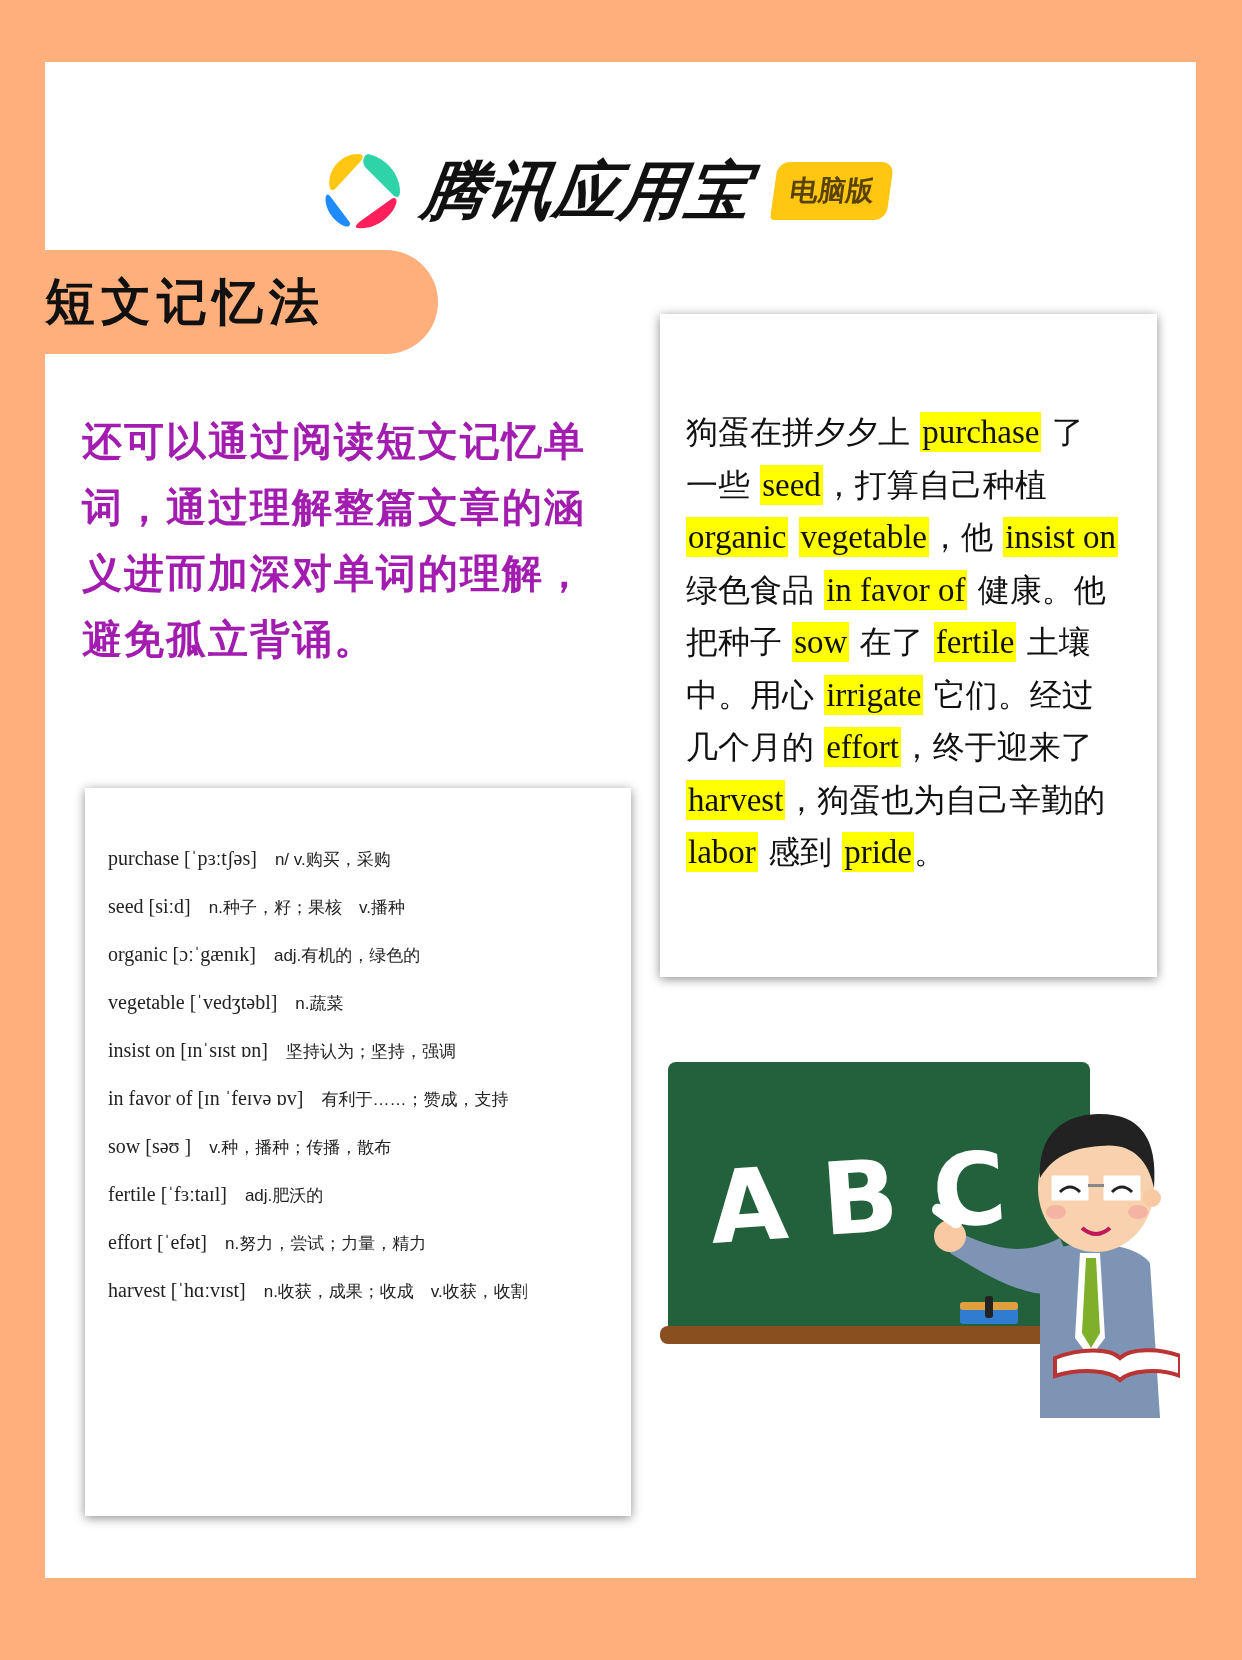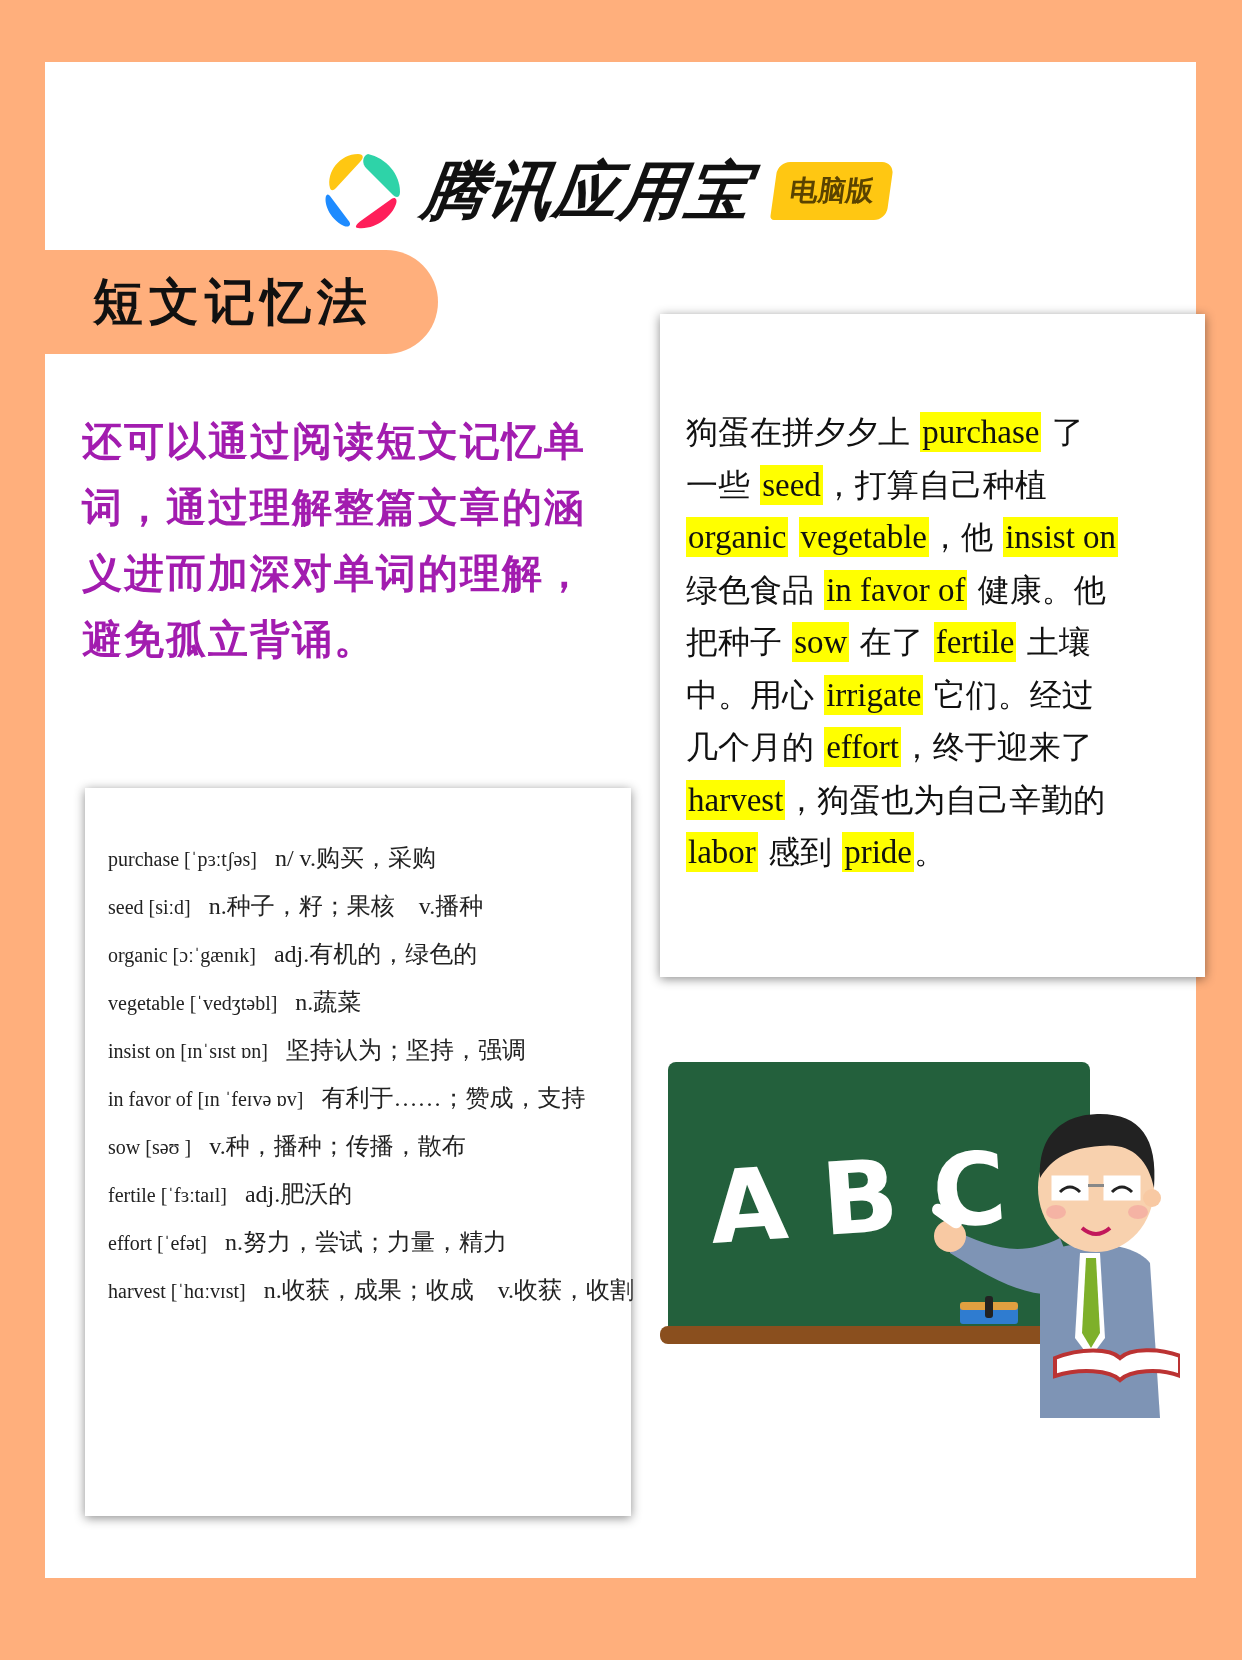--- a/index.html
+++ b/index.html
@@ -28,33 +28,33 @@
     font-size: 28px; padding: 10px 16px; border-radius: 12px 12px 12px 4px;
     transform: skewX(-8deg); font-weight: bold;
   }
   
   .section-tab {
     position: absolute; left: 45px; top: 250px; width: 393px; height: 104px;
     background: #FFAF7C; border-radius: 0 52px 52px 0;
     display: flex; align-items: center;
   }
   .section-tab span {
-    margin-left: 48px; font-size: 50px; font-weight: bold; color: #111; letter-spacing: 6px;
+    font-size: 50px; font-weight: bold; color: #111; letter-spacing: 6px;
     font-family: "DejaVu Sans", sans-serif;
   }
   
   .intro {
     position: absolute; left: 82px; top: 408px; width: 520px;
     font-family: "DejaVu Serif", serif; font-weight: bold;
     font-size: 40px; line-height: 66px; color: #a21caf; letter-spacing: 2px;
   }
   
   .story {
     position: absolute; left: 660px; top: 314px; width: 497px; height: 663px;
-    background: #fff; box-shadow: 0 2px 10px rgba(0,0,0,0.45); padding-left: 48px;
+    background: #fff; box-shadow: 0 2px 10px rgba(0,0,0,0.45);
   }
   .story-text {
     position: absolute; left: 26px; top: 92px; width: 460px;
     font-size: 32px; line-height: 52.5px; color: #111;
     font-family: "DejaVu Sans", sans-serif;
   }
   .story-text .hl {
     background: #FFFF00; font-family: "Liberation Serif", serif; font-size: 33px;
     padding: 2px 2px;
   }
@@ -63,21 +63,21 @@
     position: absolute; left: 85px; top: 788px; width: 546px; height: 728px;
     background: #fff; box-shadow: 0 2px 10px rgba(0,0,0,0.45);
   }
   .vocab-list { position: absolute; left: 23px; top: 46px; margin: 0; padding: 0; list-style: none; }
   .vocab-list li {
     height: 48px; font-size: 20px; line-height: 48px; color: #222; white-space: nowrap;
     font-family: "Liberation Serif", serif;
   }
   .vocab-list li .word { }
   .vocab-list li .ipa { margin-left: 5px; }
-  .vocab-list li .def { margin-left: 18px; font-family: Liberation Serif, serif; font-size: 24px; }
+  .vocab-list li .def { margin-left: 18px; font-family: Liberation Sans, sans-serif; font-size: 17px; }
   
   .illus { position: absolute; left: 660px; top: 1058px; width: 520px; height: 370px; }
 </style>
 </head>
 <body>
 
 <div class="card"></div>
 
 <div class="brand">
   <div class="brand-logo">

